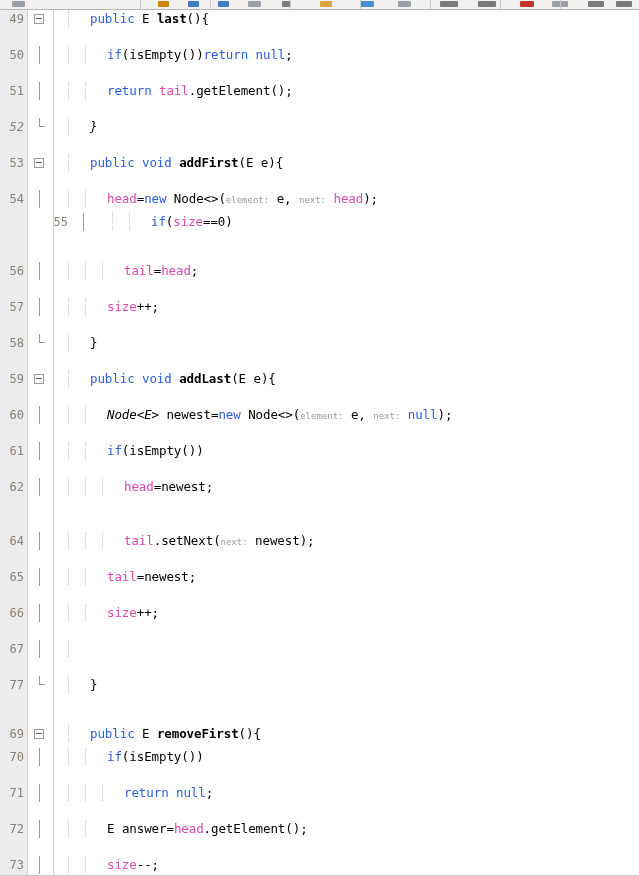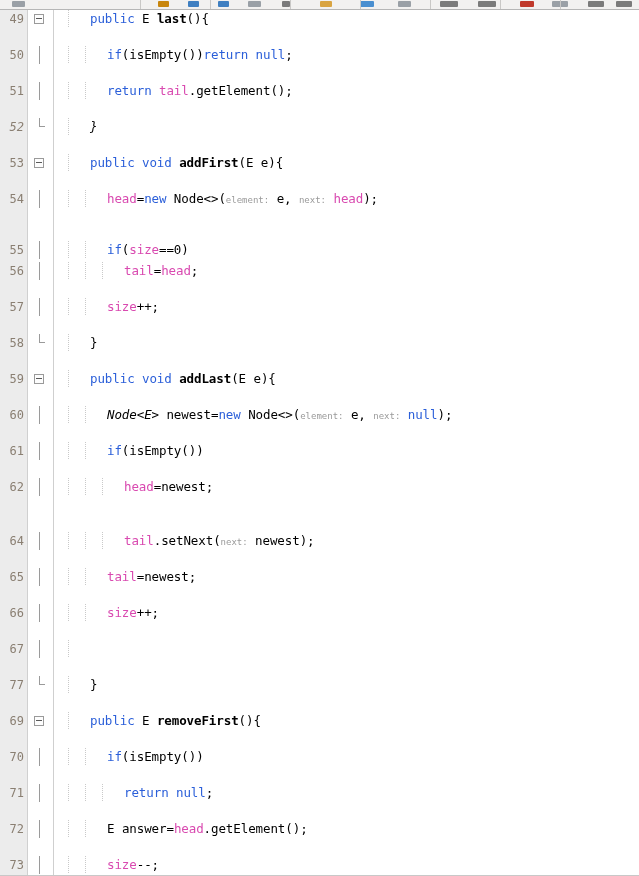--- a/index.html
+++ b/index.html
@@ -204,34 +204,34 @@
   <div class="editor">
     <div class="gutter"></div>
     <div class="foldstrip"></div>
     <div class="lines" id="lines">
         <div class="line" style="top: 0px;"><div class="lnum">49</div><div class="fold-box"></div><div class="guide" style="left: 68px;"></div><div class="code" style="left: 90px;"><span class="kw">public</span><span class="pln"> </span><span class="pln">E</span><span class="pln"> </span><span class="mth">last</span><span class="pln">(){</span></div></div>
         <div class="line" style="top: 18px;"><div class="lnum">50</div><div class="fold-line"></div><div class="guide" style="left: 68px;"></div><div class="guide" style="left: 85px;"></div><div class="code" style="left: 107px;"><span class="kw">if</span><span class="pln">(</span><span class="pln">isEmpty</span><span class="pln">())</span><span class="kw">return</span><span class="pln"> </span><span class="kw">null</span><span class="pln">;</span></div></div>
         <div class="line" style="top: 36px;"><div class="lnum">51</div><div class="fold-line"></div><div class="guide" style="left: 68px;"></div><div class="guide" style="left: 85px;"></div><div class="code" style="left: 107px;"><span class="kw">return</span><span class="pln"> </span><span class="fld">tail</span><span class="pln">.</span><span class="pln">getElement</span><span class="pln">();</span></div></div>
         <div class="line" style="top: 54px; font-style: italic;"><div class="lnum">52</div><div class="fold-end"></div><div class="guide" style="left: 68px;"></div><div class="code" style="left: 90px;"><span class="pln">}</span></div></div>
         <div class="line" style="top: 72px;"><div class="lnum">53</div><div class="fold-box"></div><div class="guide" style="left: 68px;"></div><div class="code" style="left: 90px;"><span class="kw">public</span><span class="pln"> </span><span class="kw">void</span><span class="pln"> </span><span class="mth">addFirst</span><span class="pln">(</span><span class="pln">E</span><span class="pln"> </span><span class="pln">e</span><span class="pln">){</span></div></div>
         <div class="line" style="top: 90px;"><div class="lnum">54</div><div class="fold-line"></div><div class="guide" style="left: 68px;"></div><div class="guide" style="left: 85px;"></div><div class="code" style="left: 107px;"><span class="fld">head</span><span class="pln">=</span><span class="kw">new</span><span class="pln"> </span><span class="pln">Node</span><span class="pln">&lt;&gt;(</span><span class="hint">element:</span> <span class="pln">e</span><span class="pln">, </span><span class="hint">next:</span> <span class="fld">head</span><span class="pln">);</span></div></div>
-        <div class="line" style="top: 123px;"><div class="lnum">55</div><div class="fold-line"></div><div class="guide" style="left: 68px;"></div><div class="guide" style="left: 85px;"></div><div class="code" style="left: 107px;"><span class="kw">if</span><span class="pln">(</span><span class="fld">size</span><span class="pln">==0)</span></div></div>
+        <div class="line" style="top: 95px; margin-left: 44px;"><div class="lnum">55</div><div class="fold-line"></div><div class="guide" style="left: 68px;"></div><div class="guide" style="left: 85px;"></div><div class="code" style="left: 107px;"><span class="kw">if</span><span class="pln">(</span><span class="fld">size</span><span class="pln">==0)</span></div></div>
         <div class="line" style="top: 126px;"><div class="lnum">56</div><div class="fold-line"></div><div class="guide" style="left: 68px;"></div><div class="guide" style="left: 85px;"></div><div class="guide" style="left: 102px;"></div><div class="code" style="left: 124px;"><span class="fld">tail</span><span class="pln">=</span><span class="fld">head</span><span class="pln">;</span></div></div>
         <div class="line" style="top: 144px;"><div class="lnum">57</div><div class="fold-line"></div><div class="guide" style="left: 68px;"></div><div class="guide" style="left: 85px;"></div><div class="code" style="left: 107px;"><span class="fld">size</span><span class="pln">++;</span></div></div>
         <div class="line" style="top: 162px;"><div class="lnum">58</div><div class="fold-end"></div><div class="guide" style="left: 68px;"></div><div class="code" style="left: 90px;"><span class="pln">}</span></div></div>
         <div class="line" style="top: 180px;"><div class="lnum">59</div><div class="fold-box"></div><div class="guide" style="left: 68px;"></div><div class="code" style="left: 90px;"><span class="kw">public</span><span class="pln"> </span><span class="kw">void</span><span class="pln"> </span><span class="mth">addLast</span><span class="pln">(</span><span class="pln">E</span><span class="pln"> </span><span class="pln">e</span><span class="pln">){</span></div></div>
         <div class="line" style="top: 198px;"><div class="lnum">60</div><div class="fold-line"></div><div class="guide" style="left: 68px;"></div><div class="guide" style="left: 85px;"></div><div class="code" style="left: 107px;"><span class="typ">Node&lt;E&gt;</span><span class="pln"> </span><span class="pln">newest</span><span class="pln">=</span><span class="kw">new</span><span class="pln"> </span><span class="pln">Node</span><span class="pln">&lt;&gt;(</span><span class="hint">element:</span> <span class="pln">e</span><span class="pln">, </span><span class="hint">next:</span> <span class="kw">null</span><span class="pln">);</span></div></div>
         <div class="line" style="top: 216px;"><div class="lnum">61</div><div class="fold-line"></div><div class="guide" style="left: 68px;"></div><div class="guide" style="left: 85px;"></div><div class="code" style="left: 107px;"><span class="kw">if</span><span class="pln">(</span><span class="pln">isEmpty</span><span class="pln">())</span></div></div>
         <div class="line" style="top: 234px;"><div class="lnum">62</div><div class="fold-line"></div><div class="guide" style="left: 68px;"></div><div class="guide" style="left: 85px;"></div><div class="guide" style="left: 102px;"></div><div class="code" style="left: 124px;"><span class="fld">head</span><span class="pln">=</span><span class="pln">newest</span><span class="pln">;</span></div></div>
         <div class="line" style="top: 270px;"><div class="lnum">64</div><div class="fold-line"></div><div class="guide" style="left: 68px;"></div><div class="guide" style="left: 85px;"></div><div class="guide" style="left: 102px;"></div><div class="code" style="left: 124px;"><span class="fld">tail</span><span class="pln">.</span><span class="pln">setNext</span><span class="pln">(</span><span class="hint">next:</span> <span class="pln">newest</span><span class="pln">);</span></div></div>
         <div class="line" style="top: 288px;"><div class="lnum">65</div><div class="fold-line"></div><div class="guide" style="left: 68px;"></div><div class="guide" style="left: 85px;"></div><div class="code" style="left: 107px;"><span class="fld">tail</span><span class="pln">=</span><span class="pln">newest</span><span class="pln">;</span></div></div>
         <div class="line" style="top: 306px;"><div class="lnum">66</div><div class="fold-line"></div><div class="guide" style="left: 68px;"></div><div class="guide" style="left: 85px;"></div><div class="code" style="left: 107px;"><span class="fld">size</span><span class="pln">++;</span></div></div>
         <div class="line" style="top: 324px;"><div class="lnum">67</div><div class="fold-line"></div><div class="guide" style="left: 68px;"></div><div class="code" style="left: 56px;"></div></div>
         <div class="line" style="top: 342px;"><div class="lnum">77</div><div class="fold-end"></div><div class="guide" style="left: 68px;"></div><div class="code" style="left: 90px;"><span class="pln">}</span></div></div>
-        <div class="line" style="top: 360px;"><div class="lnum">69</div><div class="fold-box"></div><div class="guide" style="left: 68px;"></div><div class="code" style="left: 90px;"><span class="kw">public</span><span class="pln"> </span><span class="pln">E</span><span class="pln"> </span><span class="mth">removeFirst</span><span class="pln">(){</span></div></div>
+        <div class="line" style="top: 373px;"><div class="lnum">69</div><div class="fold-box"></div><div class="guide" style="left: 68px;"></div><div class="code" style="left: 90px;"><span class="kw">public</span><span class="pln"> </span><span class="pln">E</span><span class="pln"> </span><span class="mth">removeFirst</span><span class="pln">(){</span></div></div>
         <div class="line" style="top: 378px;"><div class="lnum">70</div><div class="fold-line"></div><div class="guide" style="left: 68px;"></div><div class="guide" style="left: 85px;"></div><div class="code" style="left: 107px;"><span class="kw">if</span><span class="pln">(</span><span class="pln">isEmpty</span><span class="pln">())</span></div></div>
         <div class="line" style="top: 396px;"><div class="lnum">71</div><div class="fold-line"></div><div class="guide" style="left: 68px;"></div><div class="guide" style="left: 85px;"></div><div class="guide" style="left: 102px;"></div><div class="code" style="left: 124px;"><span class="kw">return</span><span class="pln"> </span><span class="kw">null</span><span class="pln">;</span></div></div>
         <div class="line" style="top: 414px;"><div class="lnum">72</div><div class="fold-line"></div><div class="guide" style="left: 68px;"></div><div class="guide" style="left: 85px;"></div><div class="code" style="left: 107px;"><span class="pln">E</span><span class="pln"> </span><span class="pln">answer</span><span class="pln">=</span><span class="fld">head</span><span class="pln">.</span><span class="pln">getElement</span><span class="pln">();</span></div></div>
         <div class="line" style="top: 432px;"><div class="lnum">73</div><div class="fold-line"></div><div class="guide" style="left: 68px;"></div><div class="guide" style="left: 85px;"></div><div class="code" style="left: 107px;"><span class="fld">size</span><span class="pln">--;</span></div></div>
       </div>
     <div class="bottom-rule"></div>
   </div>
 
 </div>
 

